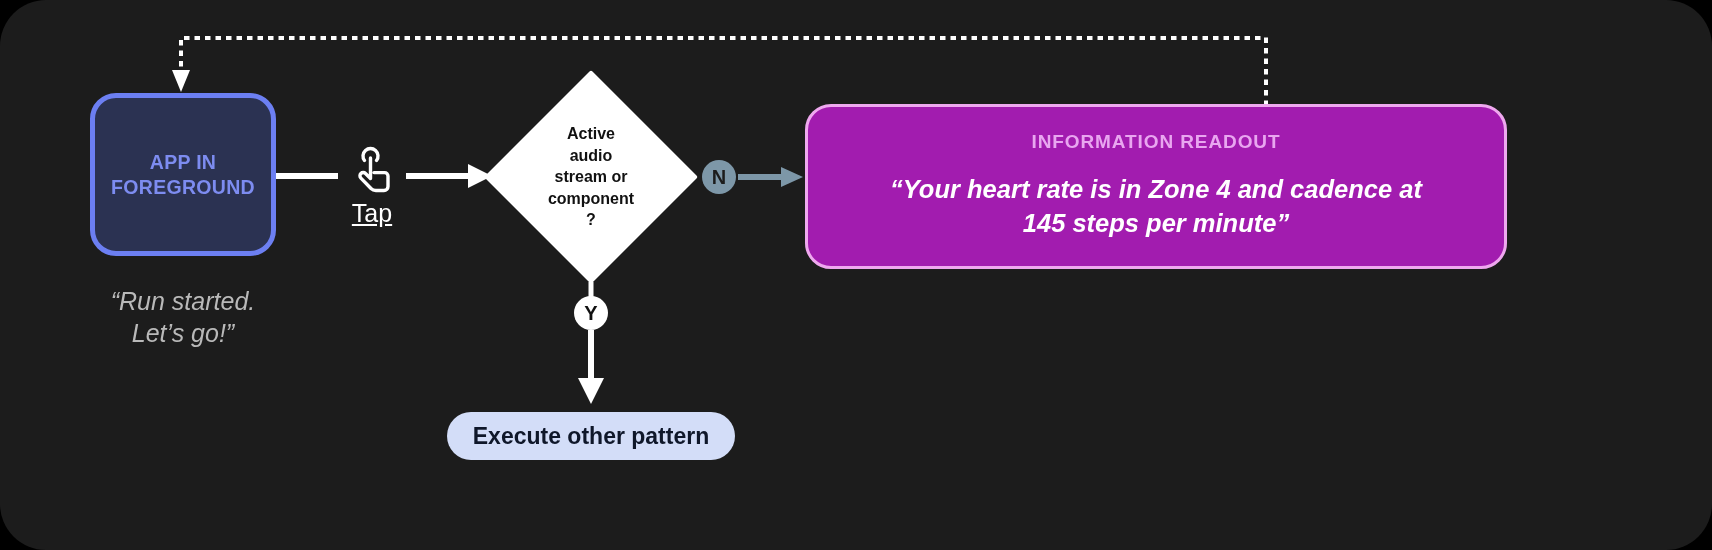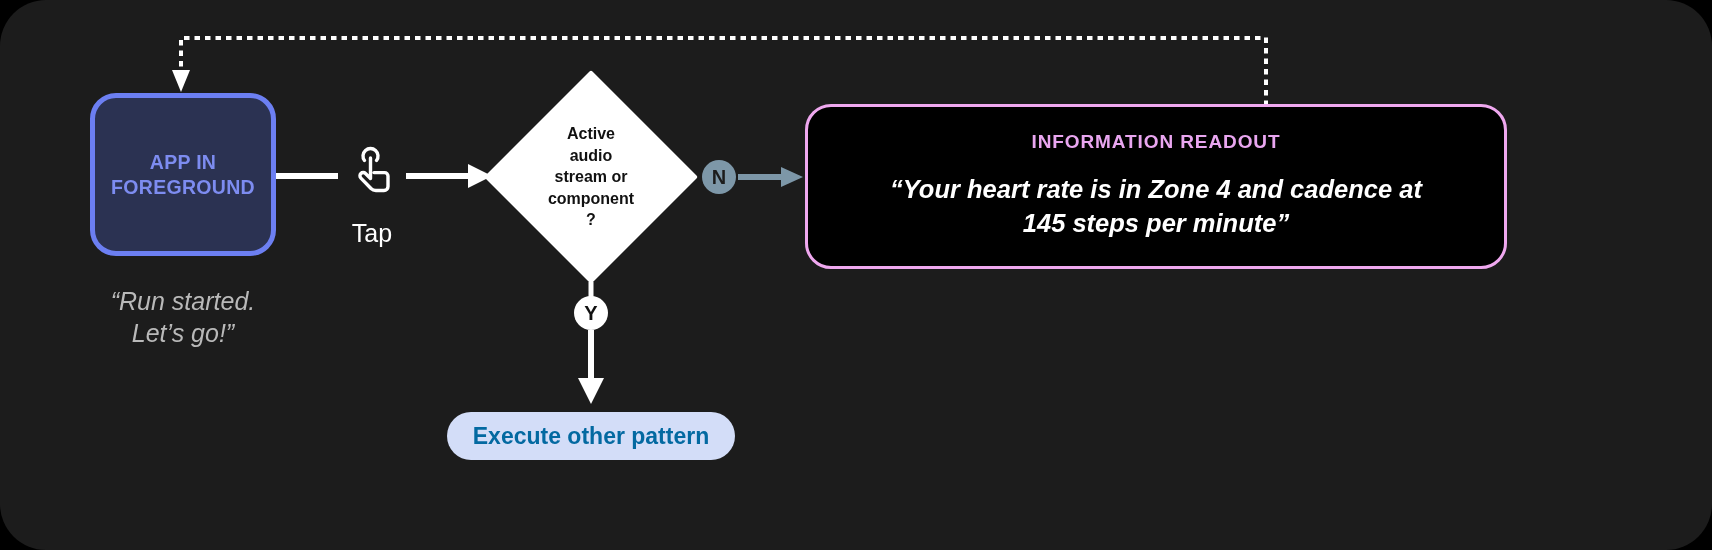--- a/index.html
+++ b/index.html
@@ -74,25 +74,26 @@
   
   #tap-group {
     position: absolute;
     left: 336px;
     top: 145px;
     width: 72px;
     text-align: center;
   }
   #tap-group svg { display: block; margin: 0 auto; }
   #tap-label {
-    margin-top: 20px;
+    margin-top: 0;
     color: #ffffff;
     font-size: 25px;
     font-weight: 400;
     line-height: 1;
+    text-decoration: underline;
   }
   
   #decision {
     position: absolute;
     left: 484px;
     top: 70px;
     width: 214px;
     height: 214px;
   }
   #decision .diamond-shape {
@@ -143,21 +144,21 @@
     color: #111111;
   }
   
   #readout {
     position: absolute;
     left: 805px;
     top: 104px;
     width: 702px;
     height: 165px;
     box-sizing: border-box;
-    background: #000000;
+    background: #a21caf;
     border: 3px solid #efa8ef;
     border-radius: 26px;
     display: flex;
     flex-direction: column;
     align-items: center;
     justify-content: center;
     padding: 0 28px;
   }
   #readout-title {
     color: #e9a6f0;
@@ -182,21 +183,21 @@
     left: 447px;
     top: 412px;
     width: 288px;
     height: 48px;
     box-sizing: border-box;
     background: #d3ddf8;
     border-radius: 24px;
     display: flex;
     align-items: center;
     justify-content: center;
-    color: #0369a1;
+    color: #0f172a;
     font-size: 23px;
     font-weight: 700;
     line-height: 1;
   }
 </style>
 </head>
 <body>
 
 <div id="stage">
   <div id="frame">

